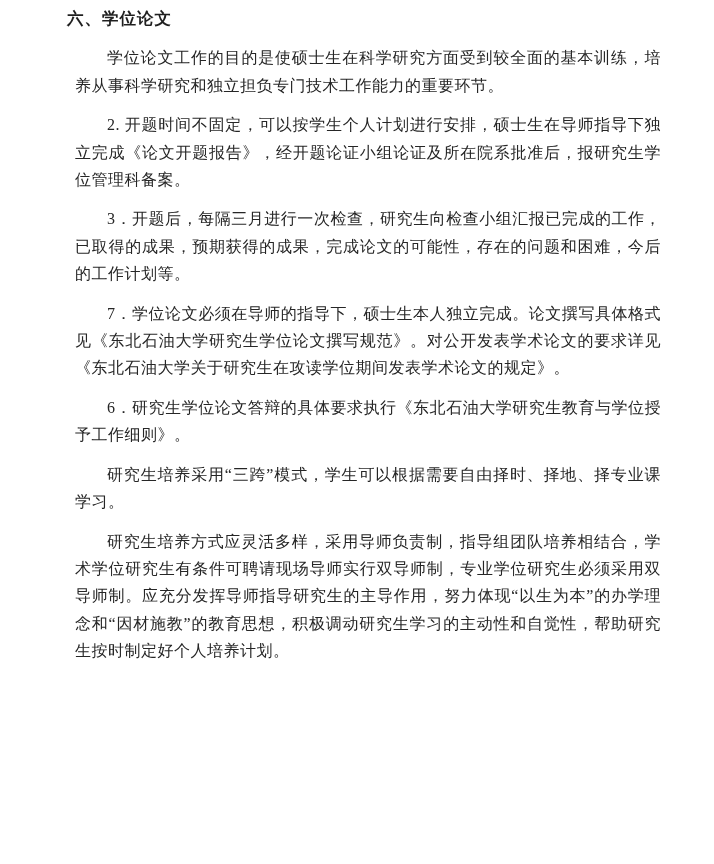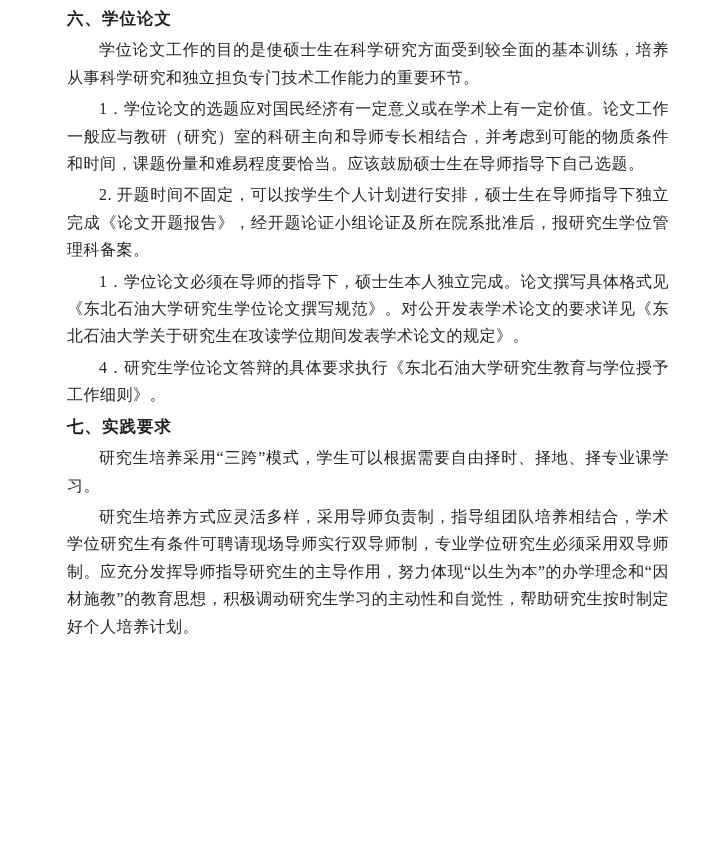--- a/index.html
+++ b/index.html
@@ -25,37 +25,36 @@
     margin: 0;
     padding-left: 4px;
     font-family: "Liberation Sans", "DejaVu Sans", sans-serif;
     font-weight: bold;
     font-size: 16.5px;
     line-height: 27.4px;
     color: #1f1f1f;
     letter-spacing: 1px;
   }
   .para {
-    margin: 4px;
+    margin: 12px;
     text-indent: 2em;
     text-align: justify;
     text-justify: inter-character;
     letter-spacing: 0.5px;
   }
 </style>
 </head>
 <body>
 
 <div class="page">
 
   <h2 class="sec-heading">六、学位论文</h2>
   <p class="para">学位论文工作的目的是使硕士生在科学研究方面受到较全面的基本训练，培养从事科学研究和独立担负专门技术工作能力的重要环节。</p>
-  <p class="para">1．学位论文的选题应对国民经济有一定意义或在学术上有一定价值。论文工作一般应与教研（研究）室的科研主向和导师专长相结合，并考虑到可能的物质条件和时间，课题份量和难易程度要恰当。应该鼓励硕士生在导师指导下自己选题。</p>
   <p class="para">2. 开题时间不固定，可以按学生个人计划进行安排，硕士生在导师指导下独立完成《论文开题报告》，经开题论证小组论证及所在院系批准后，报研究生学位管理科备案。</p>
-  <p class="para">1．学位论文必须在导师的指导下，硕士生本人独立完成。论文撰写具体格式见《东北石油大学研究生学位论文撰写规范》。对公开发表学术论文的要求详见《东北石油大学关于研究生在攻读学位期间发表学术论文的规定》。</p>
-  <p class="para">4．研究生学位论文答辩的具体要求执行《东北石油大学研究生教育与学位授予工作细则》。</p>
+  <p class="para">3．开题后，每隔三月进行一次检查，研究生向检查小组汇报已完成的工作，已取得的成果，预期获得的成果，完成论文的可能性，存在的问题和困难，今后的工作计划等。</p>
+  <p class="para">7．学位论文必须在导师的指导下，硕士生本人独立完成。论文撰写具体格式见《东北石油大学研究生学位论文撰写规范》。对公开发表学术论文的要求详见《东北石油大学关于研究生在攻读学位期间发表学术论文的规定》。</p>
+  <p class="para">6．研究生学位论文答辩的具体要求执行《东北石油大学研究生教育与学位授予工作细则》。</p>
 
-  <h2 class="sec-heading">七、实践要求</h2>
 
   <p class="para">研究生培养采用“三跨”模式，学生可以根据需要自由择时、择地、择专业课学习。</p>
   <p class="para">研究生培养方式应灵活多样，采用导师负责制，指导组团队培养相结合，学术学位研究生有条件可聘请现场导师实行双导师制，专业学位研究生必须采用双导师制。应充分发挥导师指导研究生的主导作用，努力体现“以生为本”的办学理念和“因材施教”的教育思想，积极调动研究生学习的主动性和自觉性，帮助研究生按时制定好个人培养计划。</p>
 
 </div>
 
 </body></html>

